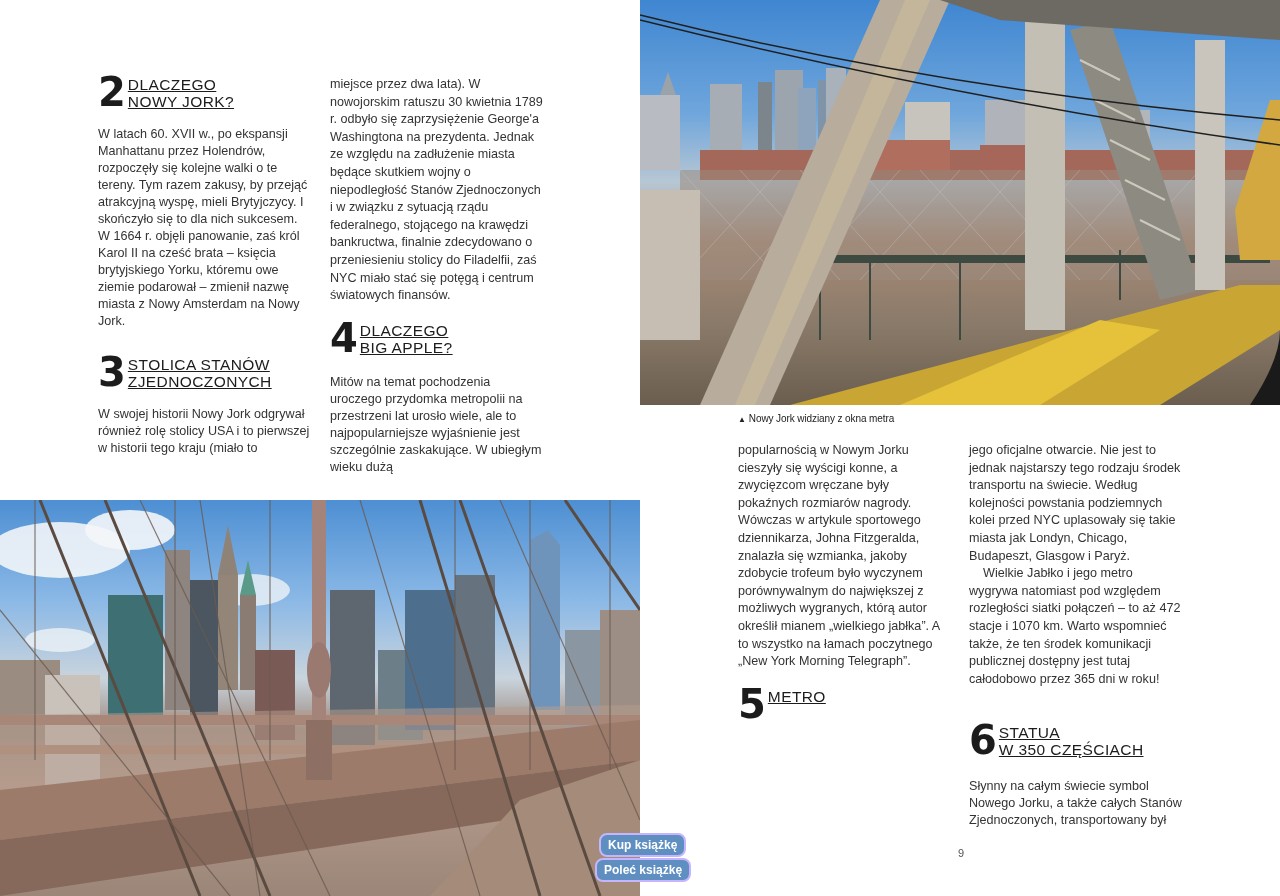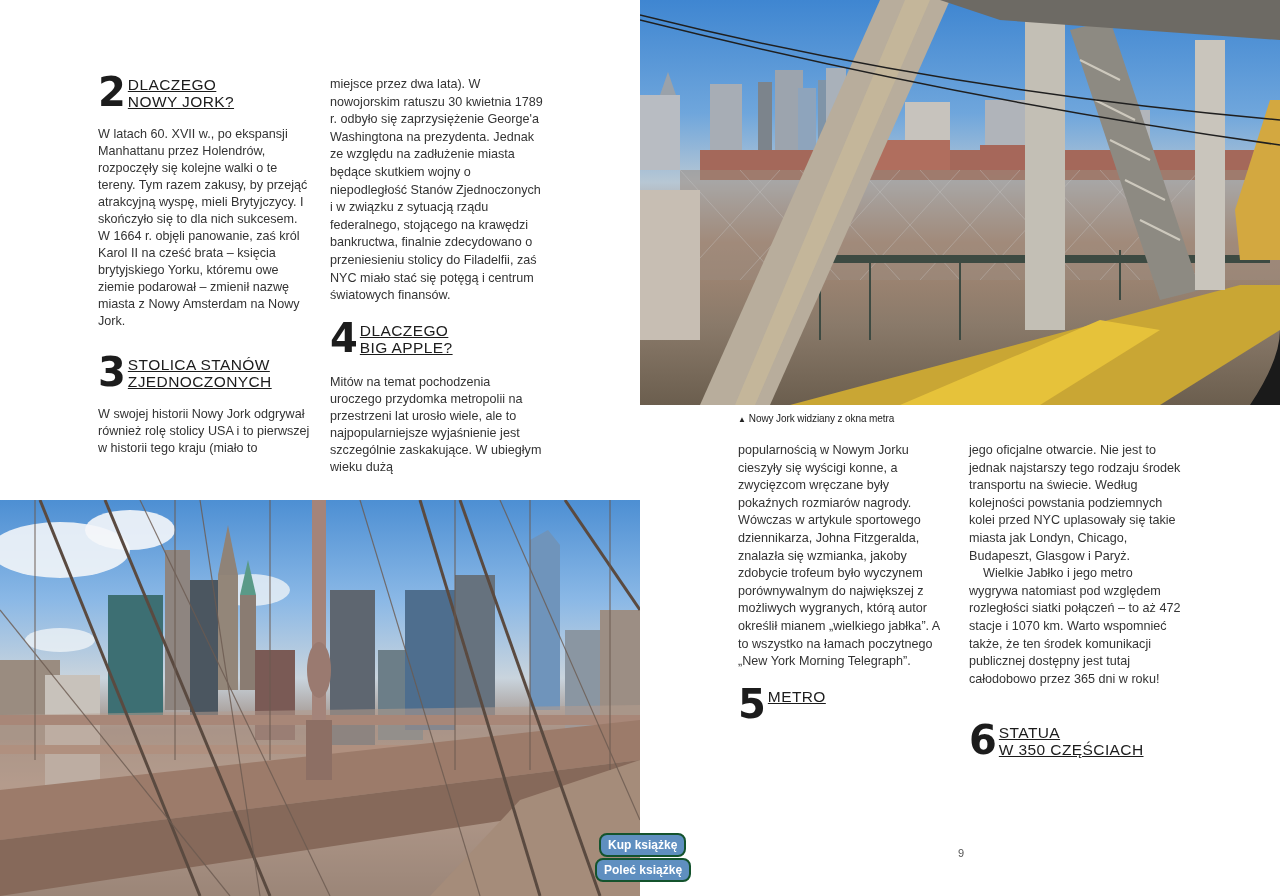--- a/index.html
+++ b/index.html
@@ -40,21 +40,21 @@
   }
   
   .photo-bridge {
     position:absolute; left:0; top:500px; width:640px; height:396px; overflow:hidden;
     background:linear-gradient(180deg,#4d8fd3 0%,#8ab8e6 25%,#c9d4dd 45%,#9c8a80 58%,#b49a8a 72%,#7d6a5e 100%);
   }
   .photo svg { position:absolute; left:0; top:0; }
 
   .btn {
     position:absolute; background:#5f8fc0; color:#fff; font-weight:bold;
-    font-size:12px; border:2px solid #14532d; border-radius:8px;
+    font-size:12px; border:2px solid #c4b5fd; border-radius:8px;
     padding:2px 7px; cursor:pointer; white-space:nowrap; line-height:16px;
     font-family:"Liberation Sans", sans-serif;
   }
   .page-num { position:absolute; left:318px; top:847px; font-size:11px; color:#555; }
 </style>
 </head>
 <body>
 
 <div class="page-left">
 
@@ -262,19 +262,20 @@
   </div>
 
   <div class="section" style="left:329px; top:722px; width:216px;">
     <div class="sec-head">
       <span class="sec-num">6</span>
       <div class="sec-title">
         <div>STATUA</div>
         <div>W 350 CZĘŚCIACH</div>
       </div>
     </div>
+    <div class="sec-body" style="margin-top:20px;">Słynny na całym świecie symbol Nowego Jorku, a także całych Stanów Zjednoczonych, transportowany był</div>
   </div>
 
   <div class="page-num">9</div>
 </div>
 
 <div class="btn" style="left:599px; top:833px;">Kup książkę</div>
 <div class="btn" style="left:595px; top:858px;">Poleć książkę</div>
 
 </body></html>

